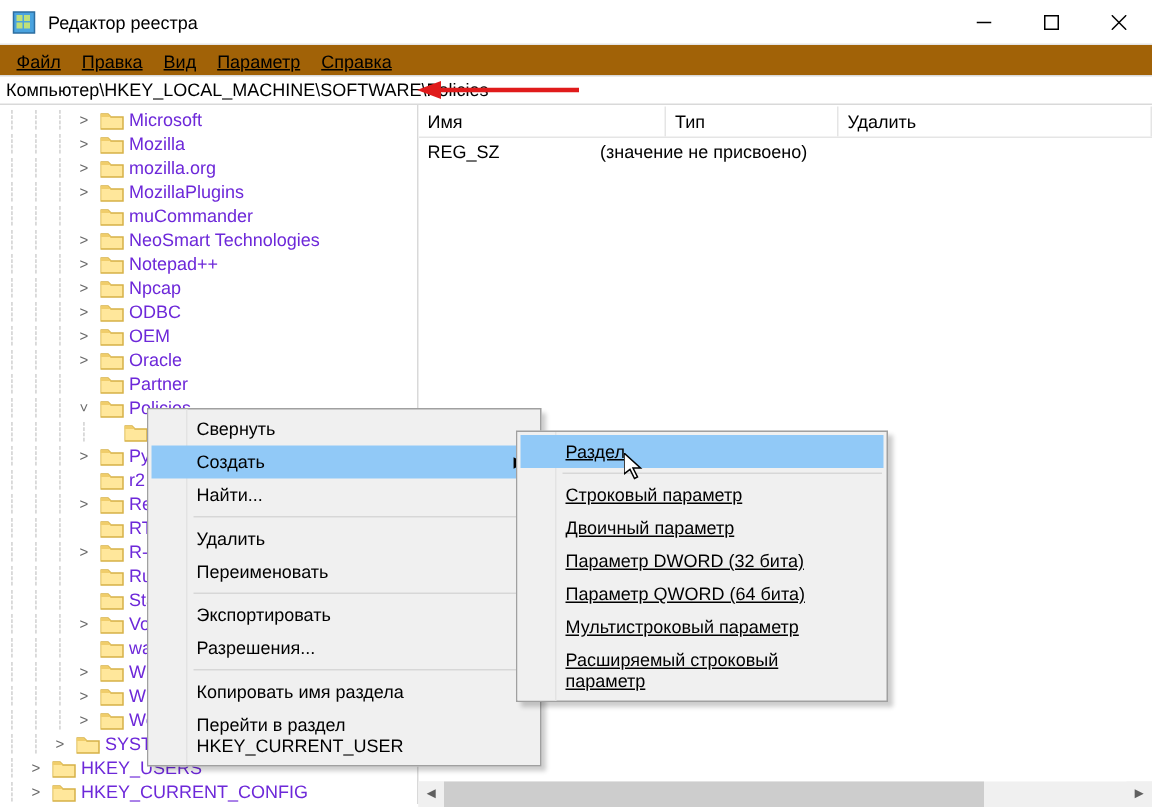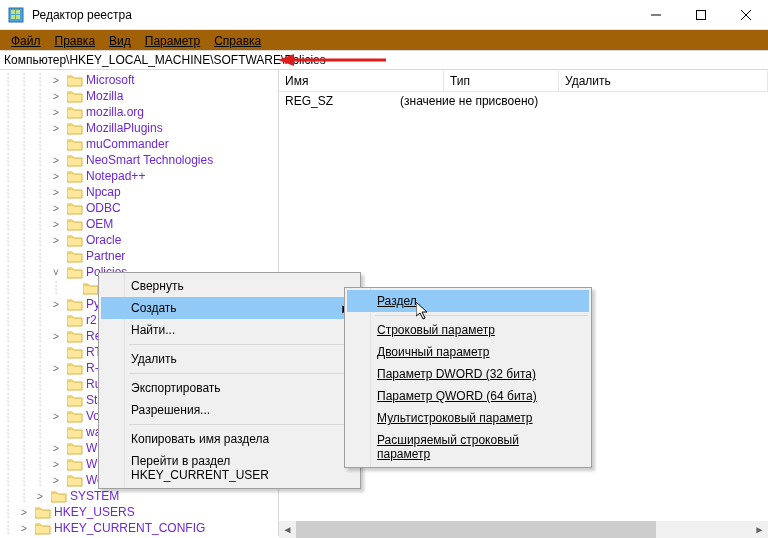--- a/index.html
+++ b/index.html
@@ -461,20 +461,23 @@
       <span>Создать</span>
       <span class="arrow">▶</span>
     </div>
     <div class="cm-item">
       <span>Найти...</span>
     </div>
     <div class="cm-sep"></div>
     <div class="cm-item">
       <span>Удалить</span>
     </div>
+    <div class="cm-item">
+      <span>Переименовать</span>
+    </div>
     <div class="cm-sep"></div>
     <div class="cm-item">
       <span>Экспортировать</span>
     </div>
     <div class="cm-item">
       <span>Разрешения...</span>
     </div>
     <div class="cm-sep"></div>
     <div class="cm-item">
       <span>Копировать имя раздела</span>

